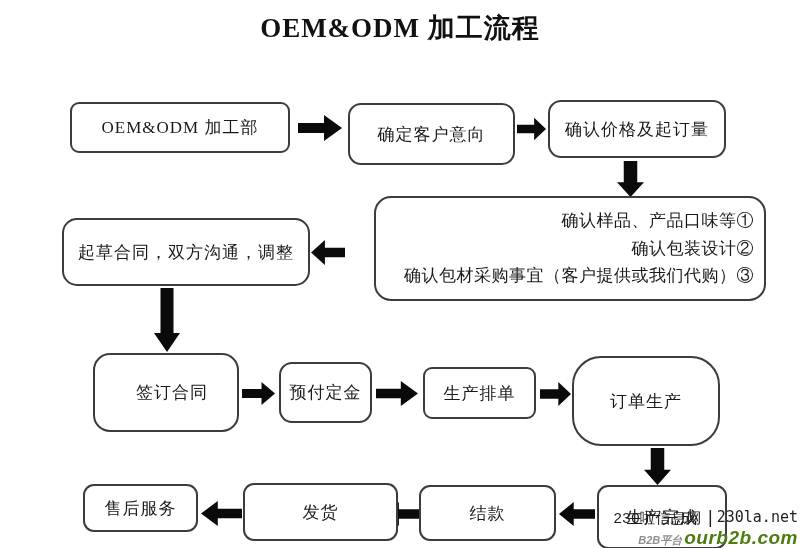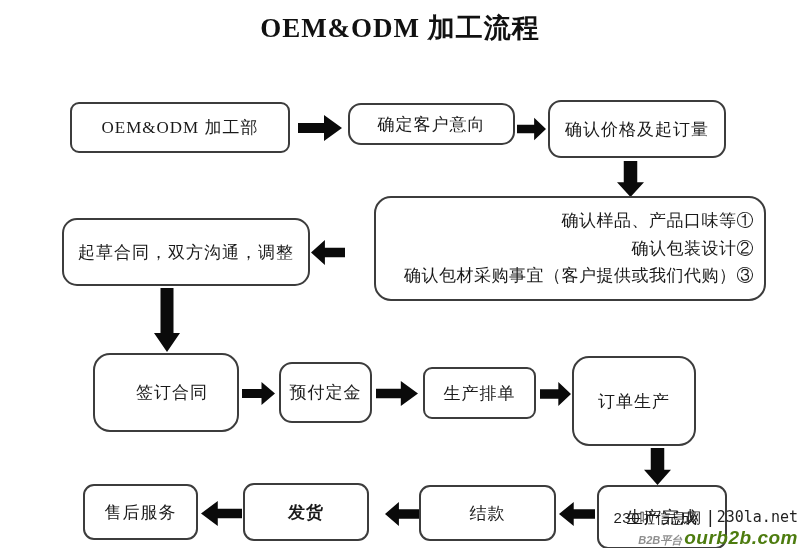--- a/index.html
+++ b/index.html
@@ -112,21 +112,21 @@
   <div class="box" style="left:70px;top:102px;width:220px;height:51px;border-radius:9px;">
     <span>OEM&amp;ODM 加工部</span>
   </div>
 
   <span class="arrow" style="left:298px;top:114px;width:44px;height:28px;">
     <svg viewBox="0 0 44 28" preserveAspectRatio="none">
         <polygon points="0,9 26,9 26,1 44,14 26,27 26,19 0,19"></polygon>
       </svg>
   </span>
 
-  <div class="box" style="left:348px;top:103px;width:167px;height:42px;border-radius:13px;">
+  <div class="box" style="left:348px;top:103px;width:167px;height:62px;border-radius:13px;">
     <span>确定客户意向</span>
   </div>
 
   <span class="arrow" style="left:517px;top:117px;width:29px;height:24px;">
     <svg viewBox="0 0 44 28" preserveAspectRatio="none">
         <polygon points="0,9 26,9 26,1 44,14 26,27 26,19 0,19"></polygon>
       </svg>
   </span>
 
   <div class="box" style="left:548px;top:100px;width:178px;height:58px;border-radius:13px;">
@@ -184,21 +184,21 @@
   <div class="box" style="left:423px;top:367px;width:113px;height:52px;border-radius:9px;">
     <span>生产排单</span>
   </div>
 
   <span class="arrow" style="left:540px;top:381px;width:31px;height:26px;">
     <svg viewBox="0 0 44 28" preserveAspectRatio="none">
         <polygon points="0,9 26,9 26,1 44,14 26,27 26,19 0,19"></polygon>
       </svg>
   </span>
 
-  <div class="box" style="left:572px;top:356px;width:124px;height:90px;border-radius:17px;">
+  <div class="box" style="left:572px;top:356px;width:148px;height:90px;border-radius:29px;">
     <span>订单生产</span>
   </div>
 
   <span class="arrow" style="left:644px;top:448px;width:27px;height:37px;">
     <svg viewBox="0 0 28 44" preserveAspectRatio="none">
         <polygon points="7,0 21,0 21,26 28,26 14,44 0,26 7,26"></polygon>
       </svg>
   </span>
 
   <div class="box" style="left:597px;top:485px;width:130px;height:64px;border-radius:11px;">
@@ -214,31 +214,31 @@
   <div class="box" style="left:419px;top:485px;width:137px;height:56px;border-radius:11px;">
     <span>结款</span>
   </div>
 
   <span class="arrow" style="left:385px;top:501px;width:34px;height:26px;">
     <svg viewBox="0 0 44 28" preserveAspectRatio="none">
         <polygon points="44,9 18,9 18,1 0,14 18,27 18,19 44,19"></polygon>
       </svg>
   </span>
 
-  <div class="box" style="left:243px;top:483px;width:126px;height:58px;border-radius:11px;font-weight:bold;">
+  <div class="box" style="left:243px;top:483px;width:155px;height:58px;border-radius:11px;">
     <span>发货</span>
   </div>
 
   <span class="arrow" style="left:201px;top:500px;width:41px;height:27px;">
     <svg viewBox="0 0 44 28" preserveAspectRatio="none">
         <polygon points="44,9 18,9 18,1 0,14 18,27 18,19 44,19"></polygon>
       </svg>
   </span>
 
-  <div class="box" style="left:83px;top:484px;width:115px;height:56px;border-radius:11px;">
+  <div class="box" style="left:83px;top:484px;width:115px;height:48px;border-radius:11px;">
     <span>售后服务</span>
   </div>
 
   <div class="watermark">
     <div class="wm-line1">
       <span class="wm-site-name">230啦信息网</span>
       <span class="wm-sep">|</span>
       <span class="wm-site-domain">230la.net</span>
     </div>
     <div class="wm-line2">

